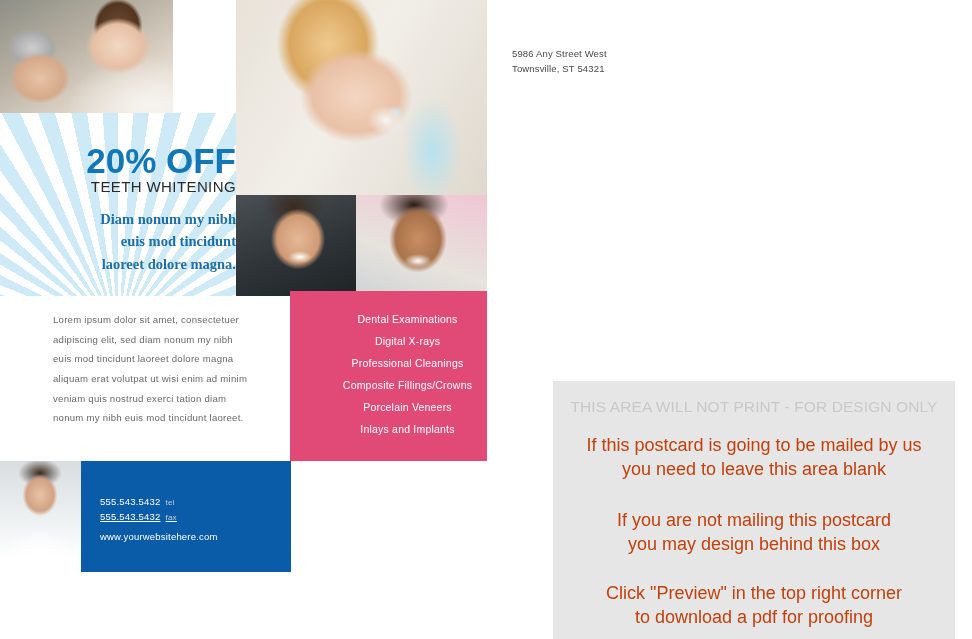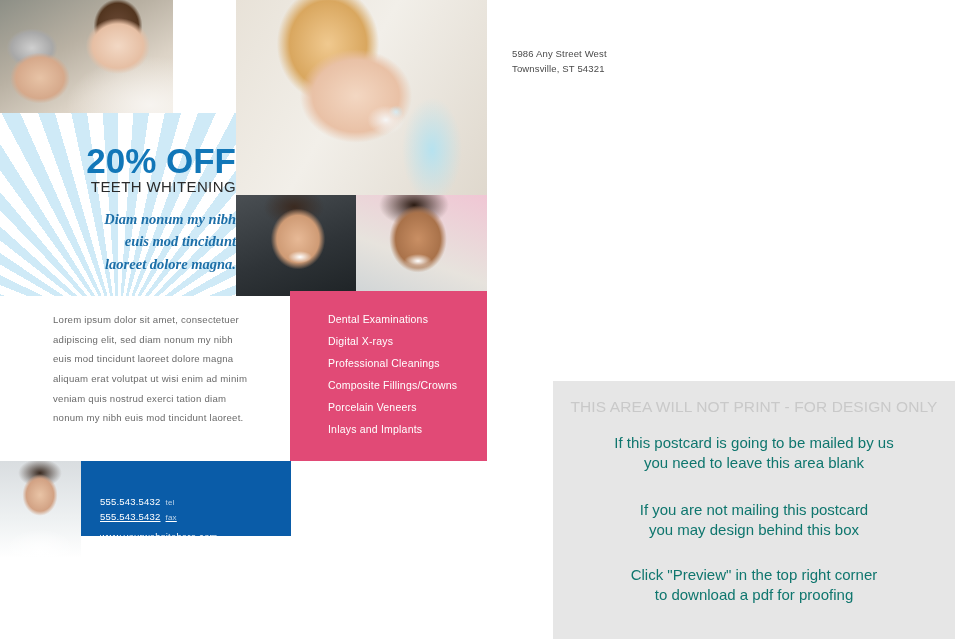--- a/index.html
+++ b/index.html
@@ -109,21 +109,20 @@
   }
   .promo-sub {
     margin-top: 0;
     font-size: 15px;
     color: #2b2b2b;
     letter-spacing: 0.4px;
   }
   .promo-italic {
     margin-top: 13px;
     font-family: "Liberation Serif", serif;
-    font-style: italic;
     font-weight: bold;
     font-size: 14.5px;
     color: #1d6fa8;
     line-height: 1.55;
     margin-left: 44px;
   }
 
   
   .bodycopy {
     position: absolute;
@@ -137,32 +136,33 @@
   
   .services {
     position: absolute;
     left: 290px; top: 291px; width: 197px; height: 170px;
     background: #e14a76;
   }
   .services ul {
     list-style: none;
     margin: 0;
     padding: 17px 0 0 38px;
+    text-align: center;
   }
   .services li {
     color: #ffffff;
     font-size: 10.5px;
     line-height: 22px;
     letter-spacing: 0.2px;
   }
 
   
   .contact {
     position: absolute;
-    left: 81px; top: 461px; width: 210px; height: 75px;
+    left: 81px; top: 461px; width: 210px; height: 111px;
     background: #0a5ca8;
   }
   .contact .line {
     position: absolute;
     color: #ffffff;
     font-size: 9.5px;
     letter-spacing: 0.2px;
     white-space: nowrap;
   }
   .contact .tel { left: 19px; top: 35px; }
@@ -193,22 +193,22 @@
     text-align: center;
   }
   .noprint .heading {
     margin-top: 17px;
     font-size: 15.5px;
     color: #c9c9c9;
     letter-spacing: 0.1px;
   }
   .noprint .para {
     margin-top: 17px;
-    font-size: 15px;
-    color: #0f766e;
+    font-size: 18px;
+    color: #c2410c;
     line-height: 1.35;
   }
   .noprint .para.second { margin-top: 26px; }
   .noprint .para.third { margin-top: 25px; }
 </style>
 </head>
 <body>
 
 <div class="canvas">
 

